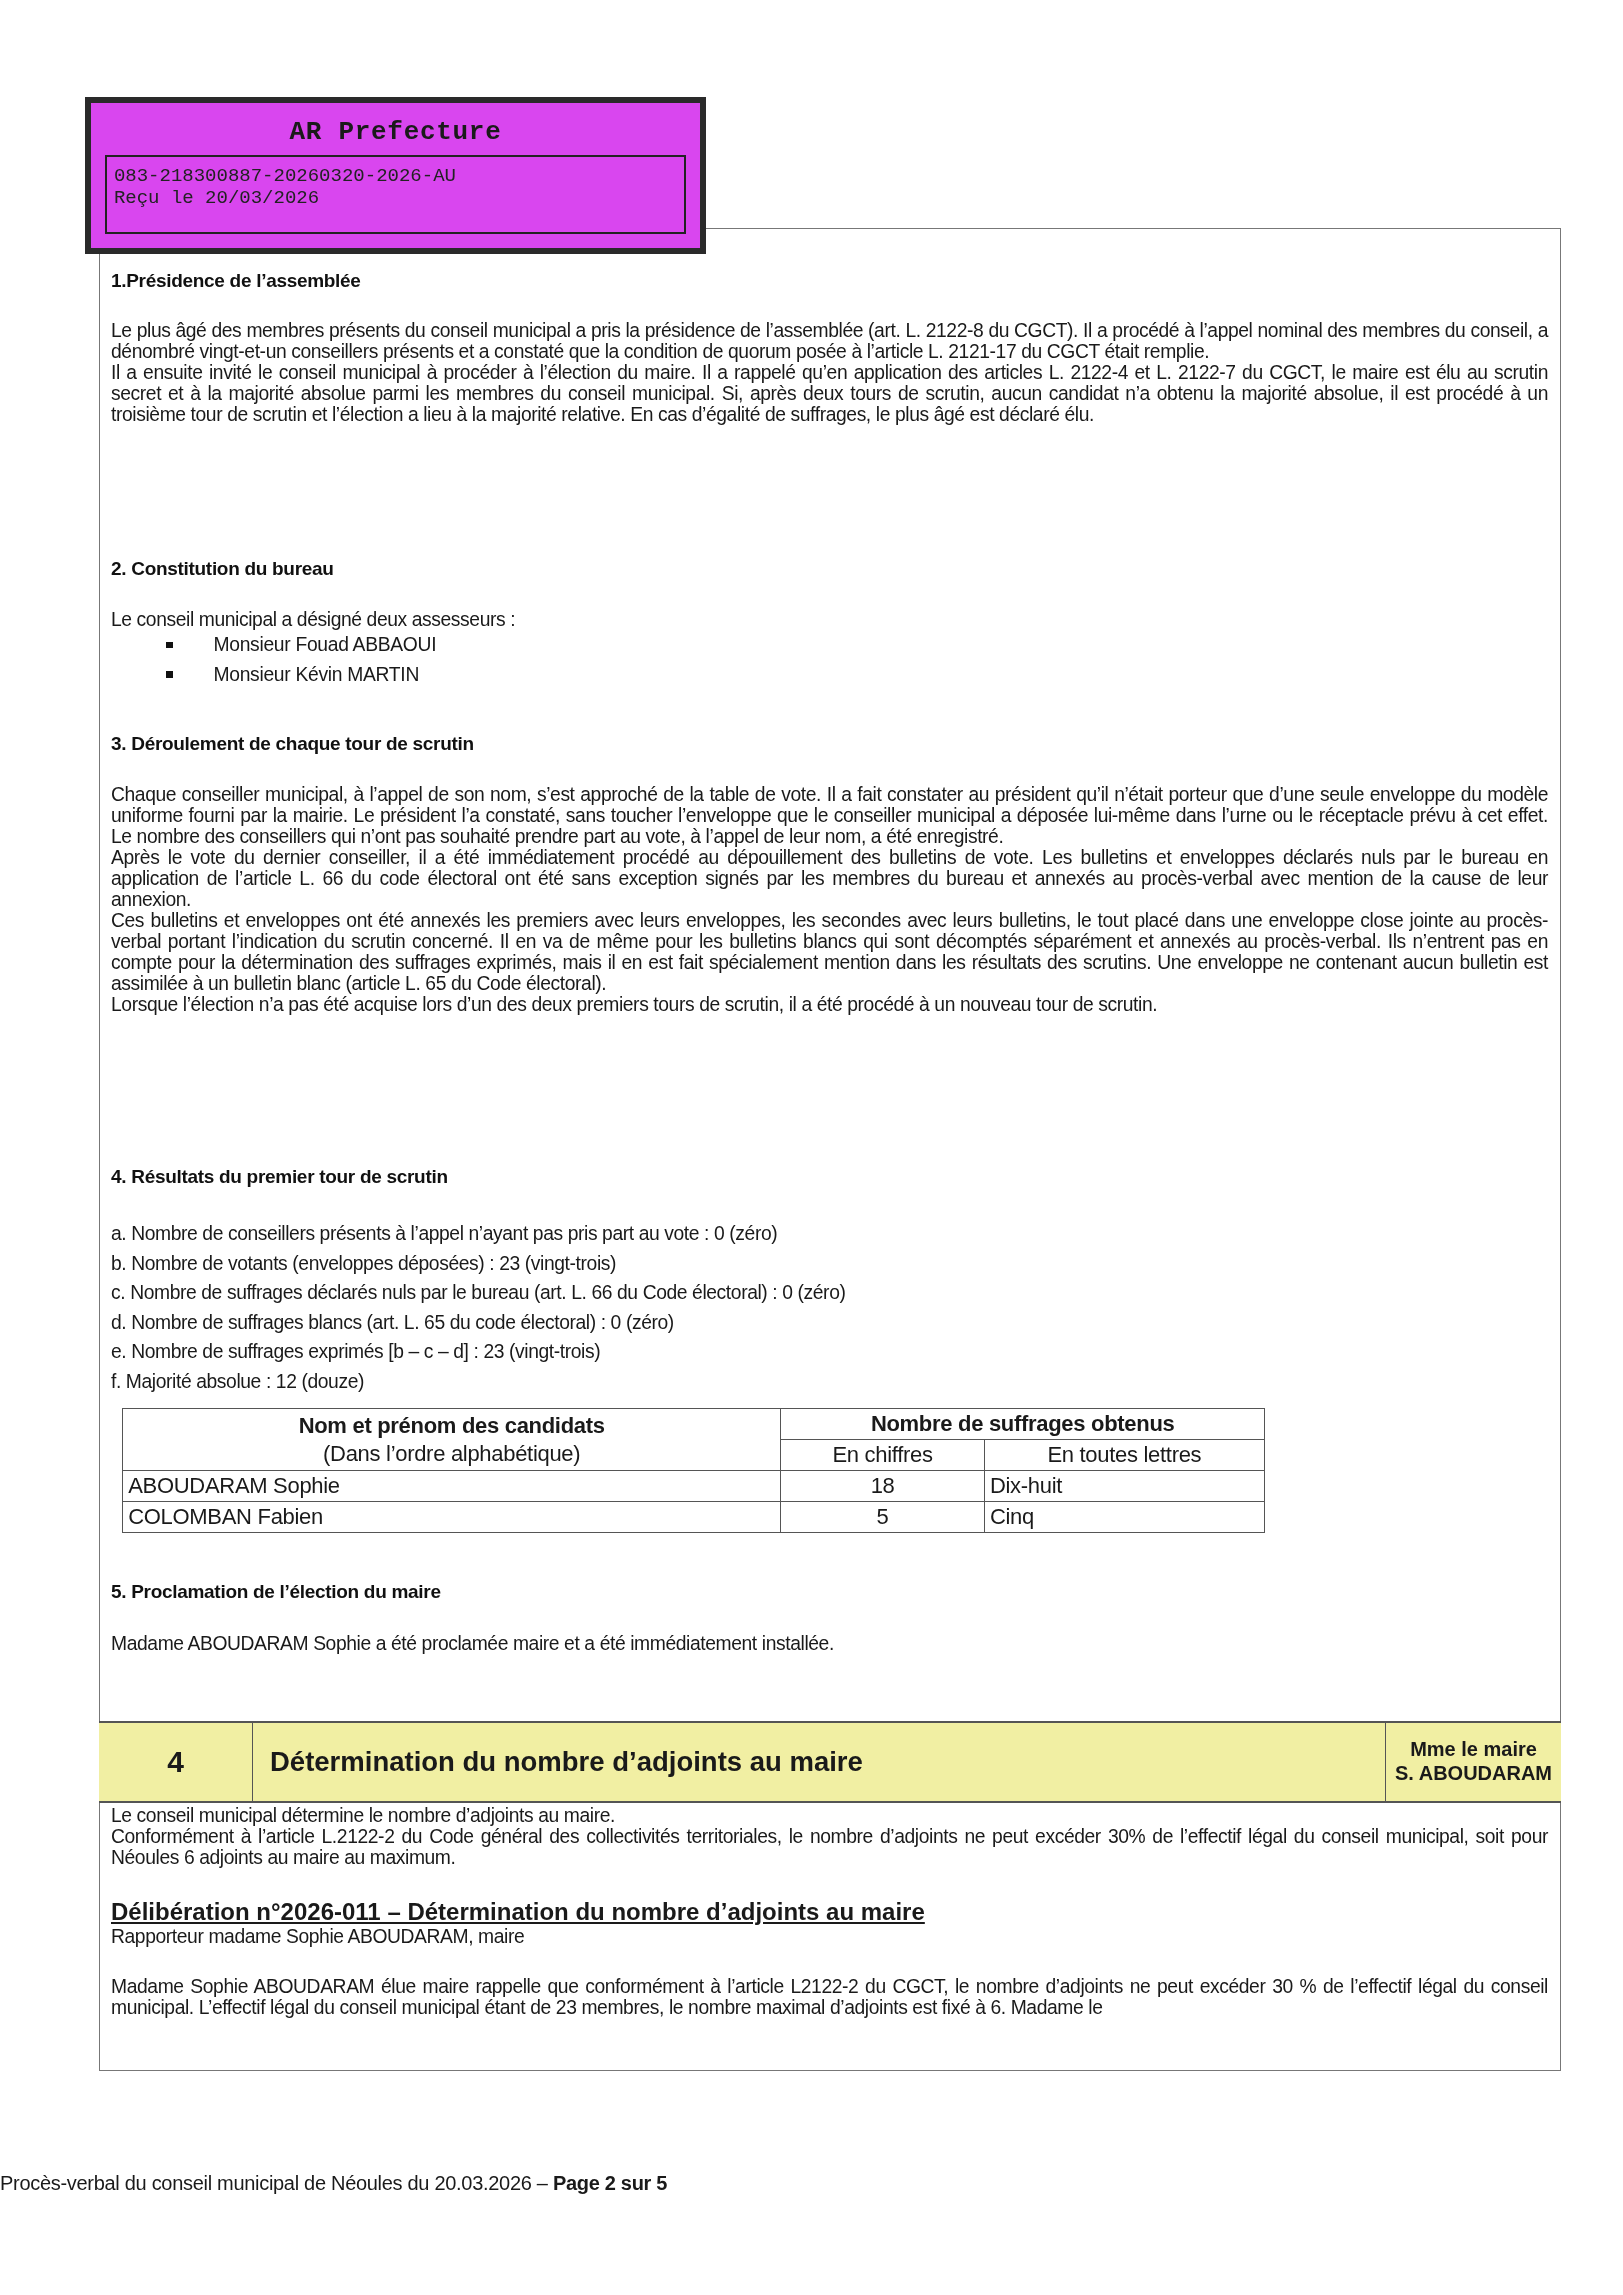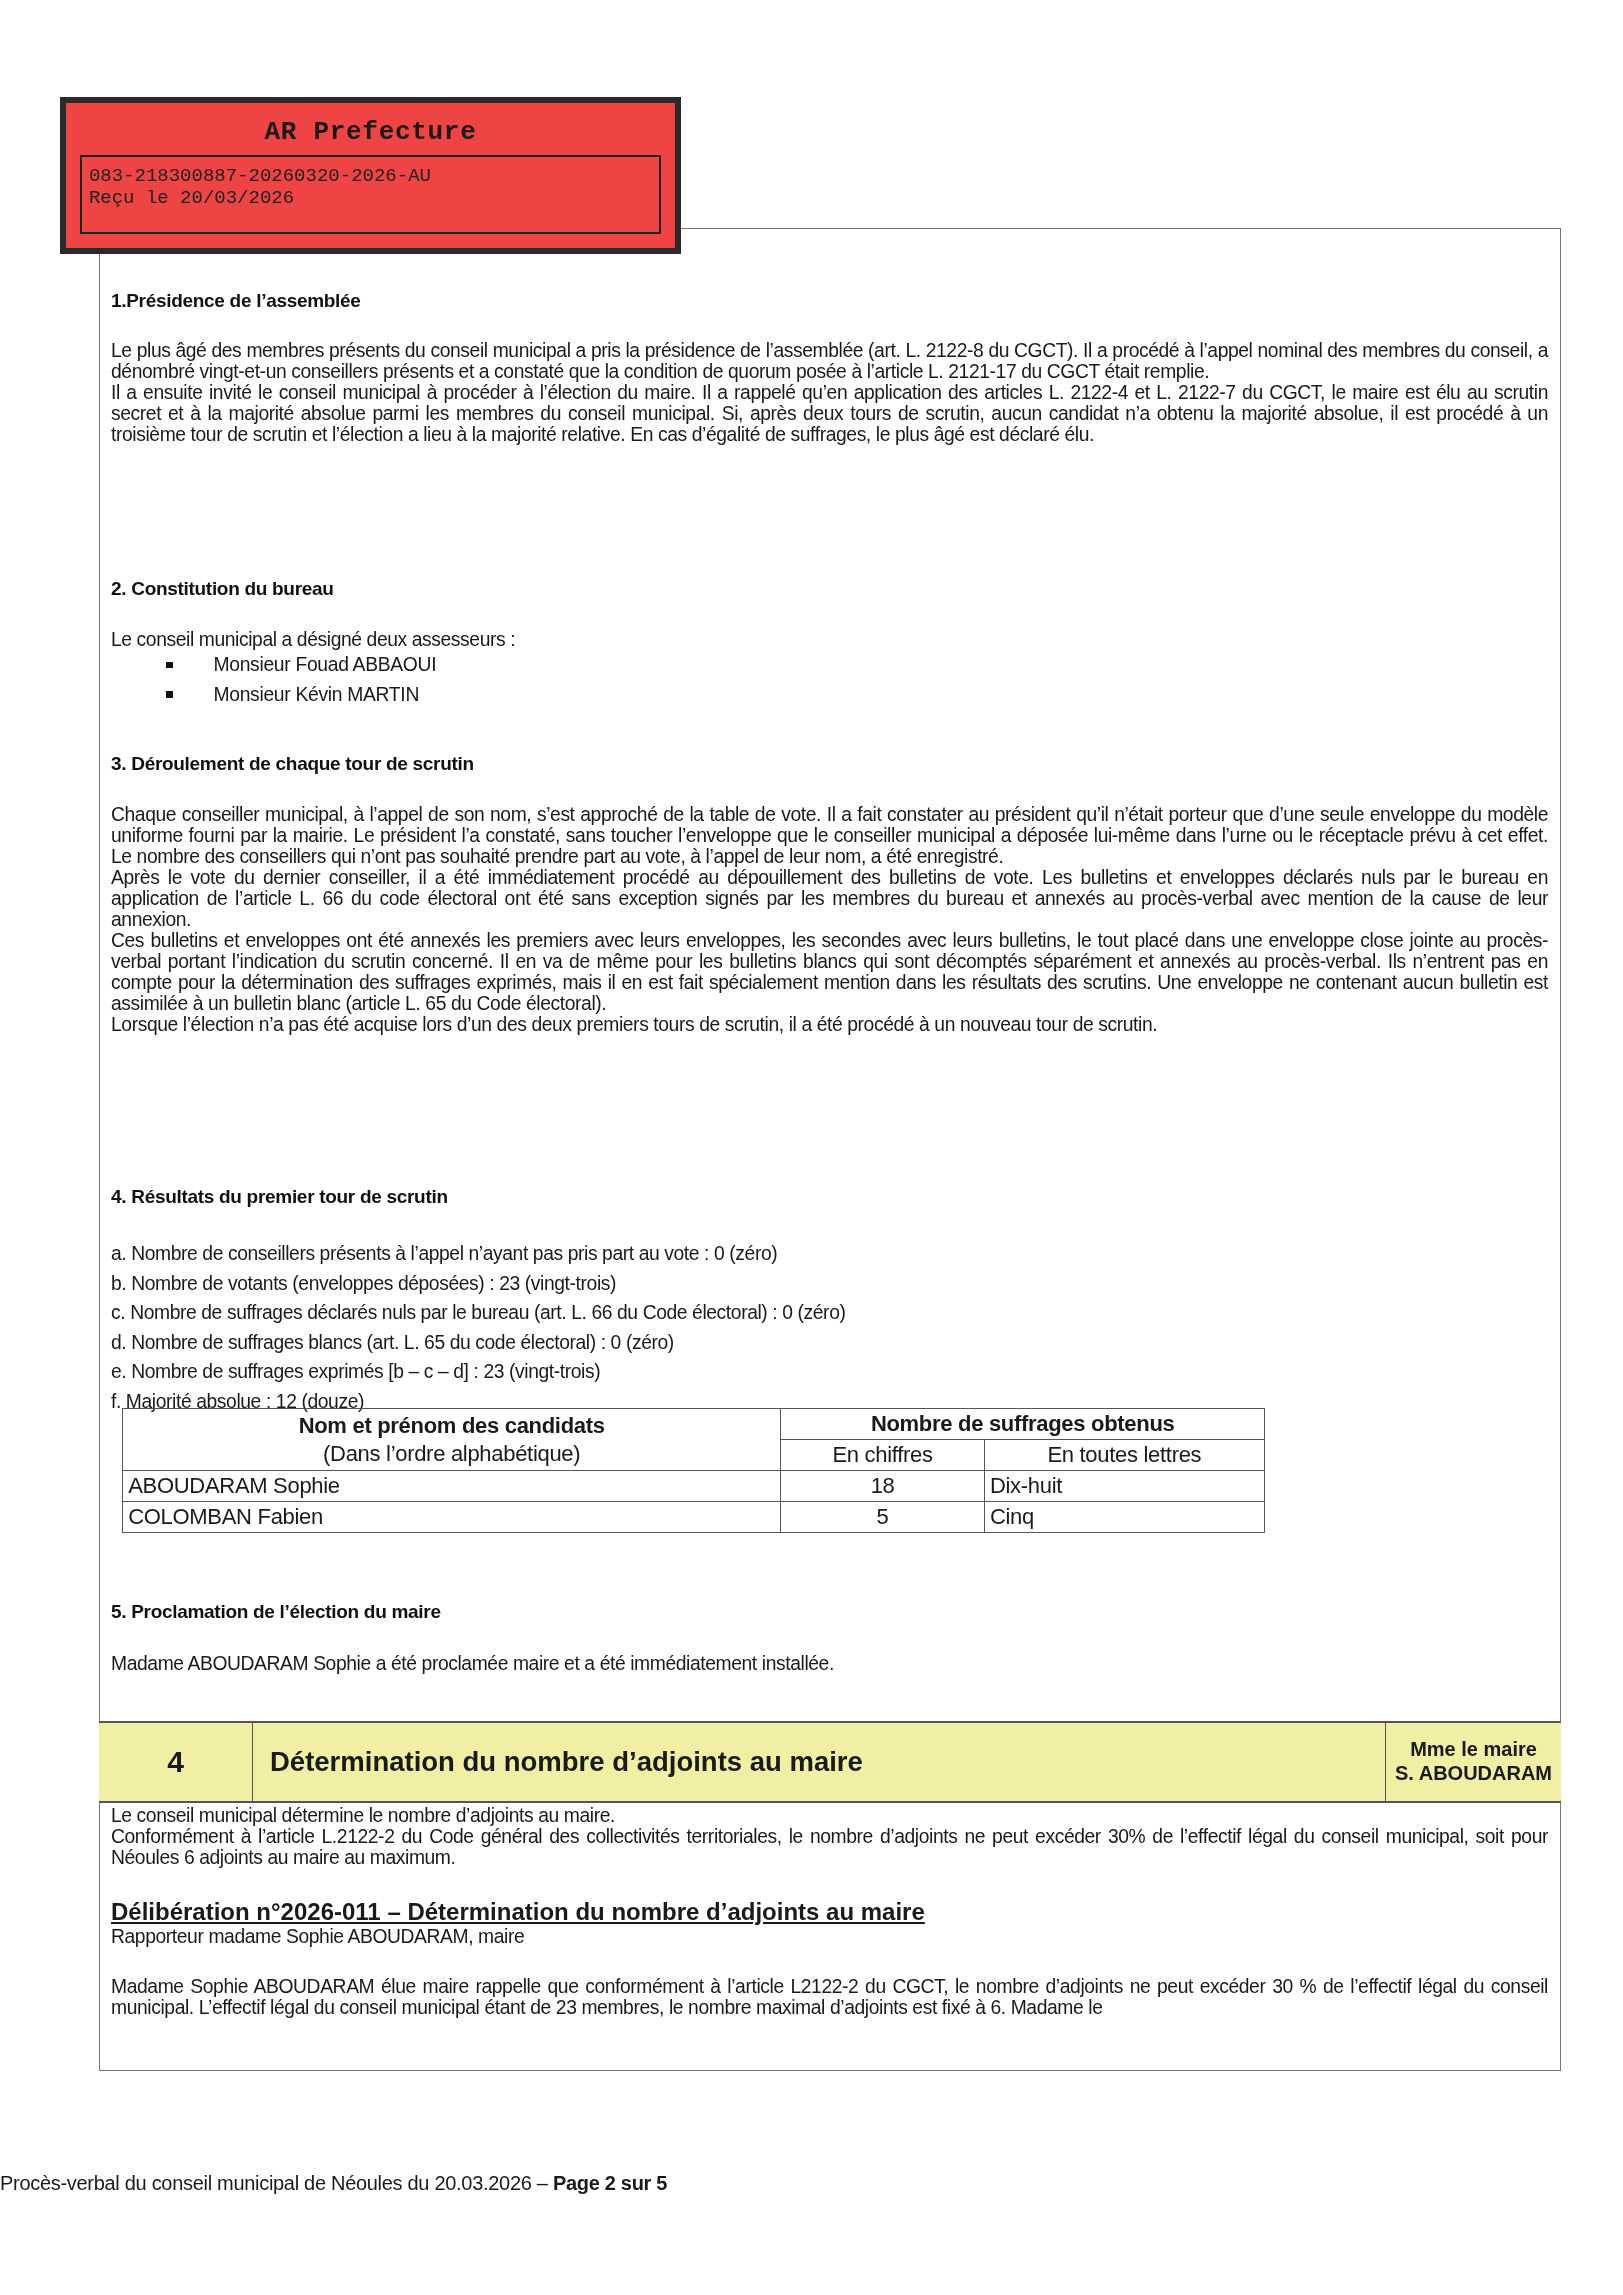--- a/index.html
+++ b/index.html
@@ -1,30 +1,30 @@
 <!DOCTYPE html>
 <html style="font-size:10.5px"><head>
 <meta charset="utf-8">
 <style>
   html, body { margin: 0; padding: 0; background: #ffffff; }
   body { width: 1623px; height: 2295px; position: relative; overflow: hidden;
          font-family: "Liberation Sans", "DejaVu Sans", sans-serif; color: #1a1a1a; }
-  .stamp { position: absolute; left: 60px; top: 97px; width: 621px; height: 157px;
-           border: 6.5px solid #2a2a2a; background: #ef4444; z-index: 3; box-sizing: border-box; }
+  .stamp { position: absolute; left: 85px; top: 97px; width: 621px; height: 157px;
+           border: 6.5px solid #2a2a2a; background: #d946ef; z-index: 3; box-sizing: border-box; }
   .stamp-title { position: absolute; left: 0; right: 0; top: 14.4px; text-align: center;
                  font-family: "Liberation Mono", "DejaVu Sans Mono", monospace; font-weight: bold;
                  font-size: 26px; letter-spacing: 0.7px; }
   .stamp-inner { position: absolute; left: 14.4px; right: 14.4px; top: 52px; bottom: 14.4px;
                  border: 2.6px solid #222; box-sizing: border-box; padding: 7.9px 6.5px; }
   .stamp-line { font-family: "Liberation Mono", "DejaVu Sans Mono", monospace; font-size: 19px;
                 line-height: 22px; color: #222; white-space: nowrap; }
   .main-box { position: absolute; left: 99px; top: 228px; width: 1462px; height: 1843px;
               border: 1.3px solid #777; box-sizing: border-box; z-index: 1; }
   .content { position: absolute; left: 111px; width: 1437px; z-index: 2; }
-  .h { font-weight: bold; font-size: 19px; letter-spacing: -0.3px; color: #111; margin-top: 20px; }
+  .h { font-weight: bold; font-size: 19px; letter-spacing: -0.3px; color: #111; }
   .p { font-size: 19.3px; line-height: 21px; text-align: justify; letter-spacing: -0.4px; margin: 0; }
   .bul { display: flex; align-items: center; font-size: 19.3px; line-height: 29.5px; letter-spacing: -0.3px; }
   .bul .dot { width: 6.5px; height: 6.5px; background: #111; margin-left: 55px; margin-right: 41px; }
   table.res { position: absolute; left: 122px; top: 1408px; width: 1143px; border-collapse: collapse;
               font-size: 22px; z-index: 2; letter-spacing: -0.3px; }
   table.res td, table.res th { border: 1.3px solid #555; padding: 1.3px 5.2px; height: 27.5px; }
   table.res th { font-weight: normal; }
   table.res .bold { font-weight: bold; }
   .yellow-row { position: absolute; left: 99px; top: 1721px; width: 1462px; height: 82px;
                 background: #f1efa3; border-top: 2px solid #555; border-bottom: 2px solid #555;

